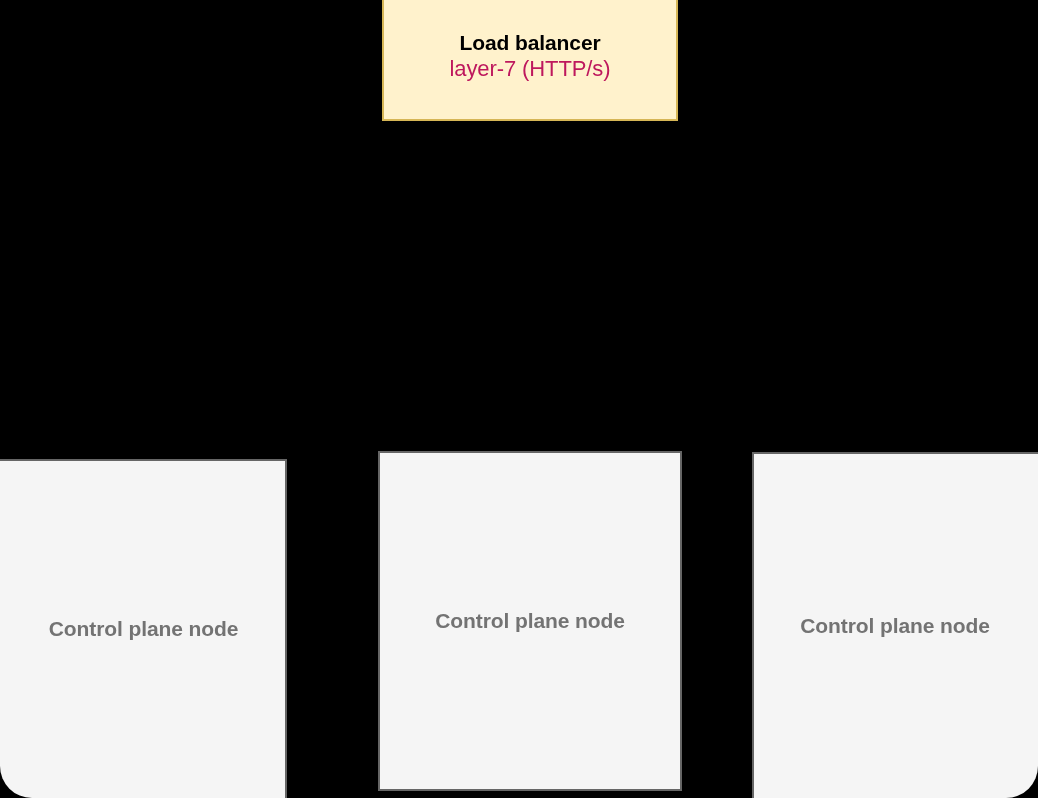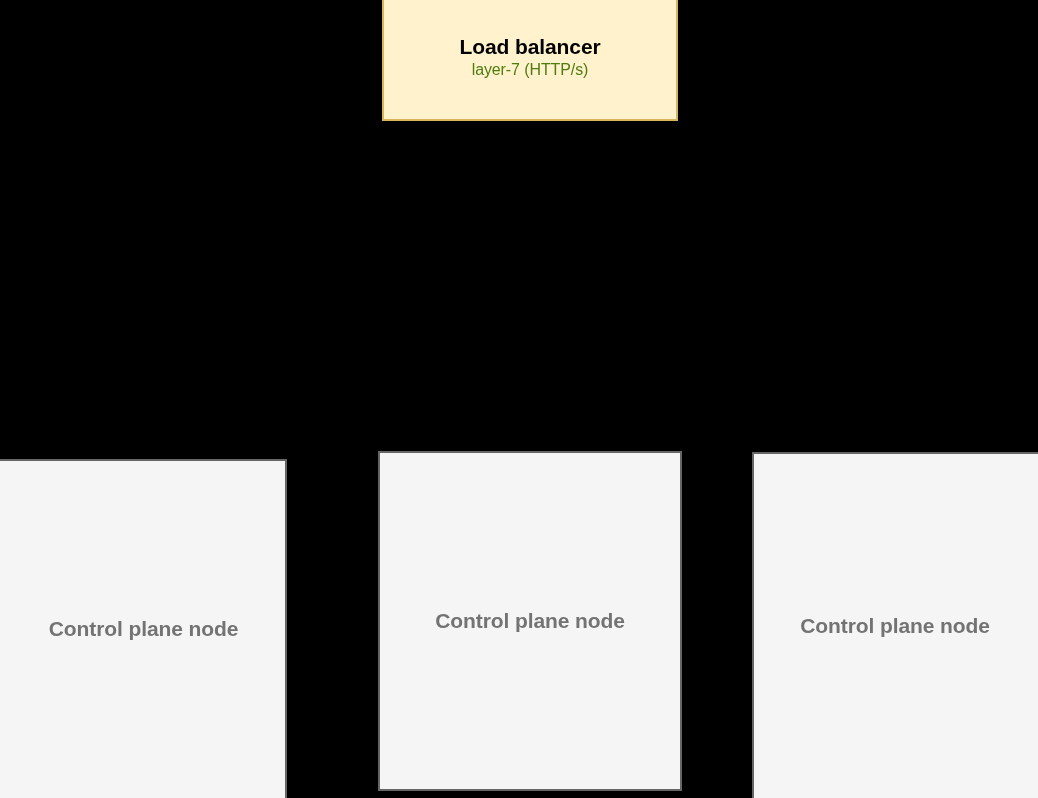--- a/index.html
+++ b/index.html
@@ -8,20 +8,21 @@
     padding: 0;
     background: #000000;
   }
   #canvas {
     position: relative;
     width: 1038px;
     height: 798px;
     background: #000000;
     overflow: hidden;
     font-family: "Liberation Sans", "DejaVu Sans", sans-serif;
+    border-radius: 32px;
     -webkit-font-smoothing: antialiased;
   }
 
   
   .lb-node {
     position: absolute;
     left: 382px;
     top: -8px;
     width: 296px;
     height: 129px;
@@ -35,23 +36,23 @@
     text-align: center;
     line-height: 1.22;
   }
   .lb-title {
     font-size: 21px;
     font-weight: bold;
     color: #000000;
     letter-spacing: -0.1px;
   }
   .lb-subtitle {
-    font-size: 16px;
+    font-size: 22px;
     font-weight: normal;
-    color: #4d7c0f;
+    color: #be185d;
     letter-spacing: -0.1px;
   }
 
   
   .cp-node {
     position: absolute;
     background: #f5f5f5;
     border: 2px solid #666666;
     box-sizing: border-box;
     display: flex;

